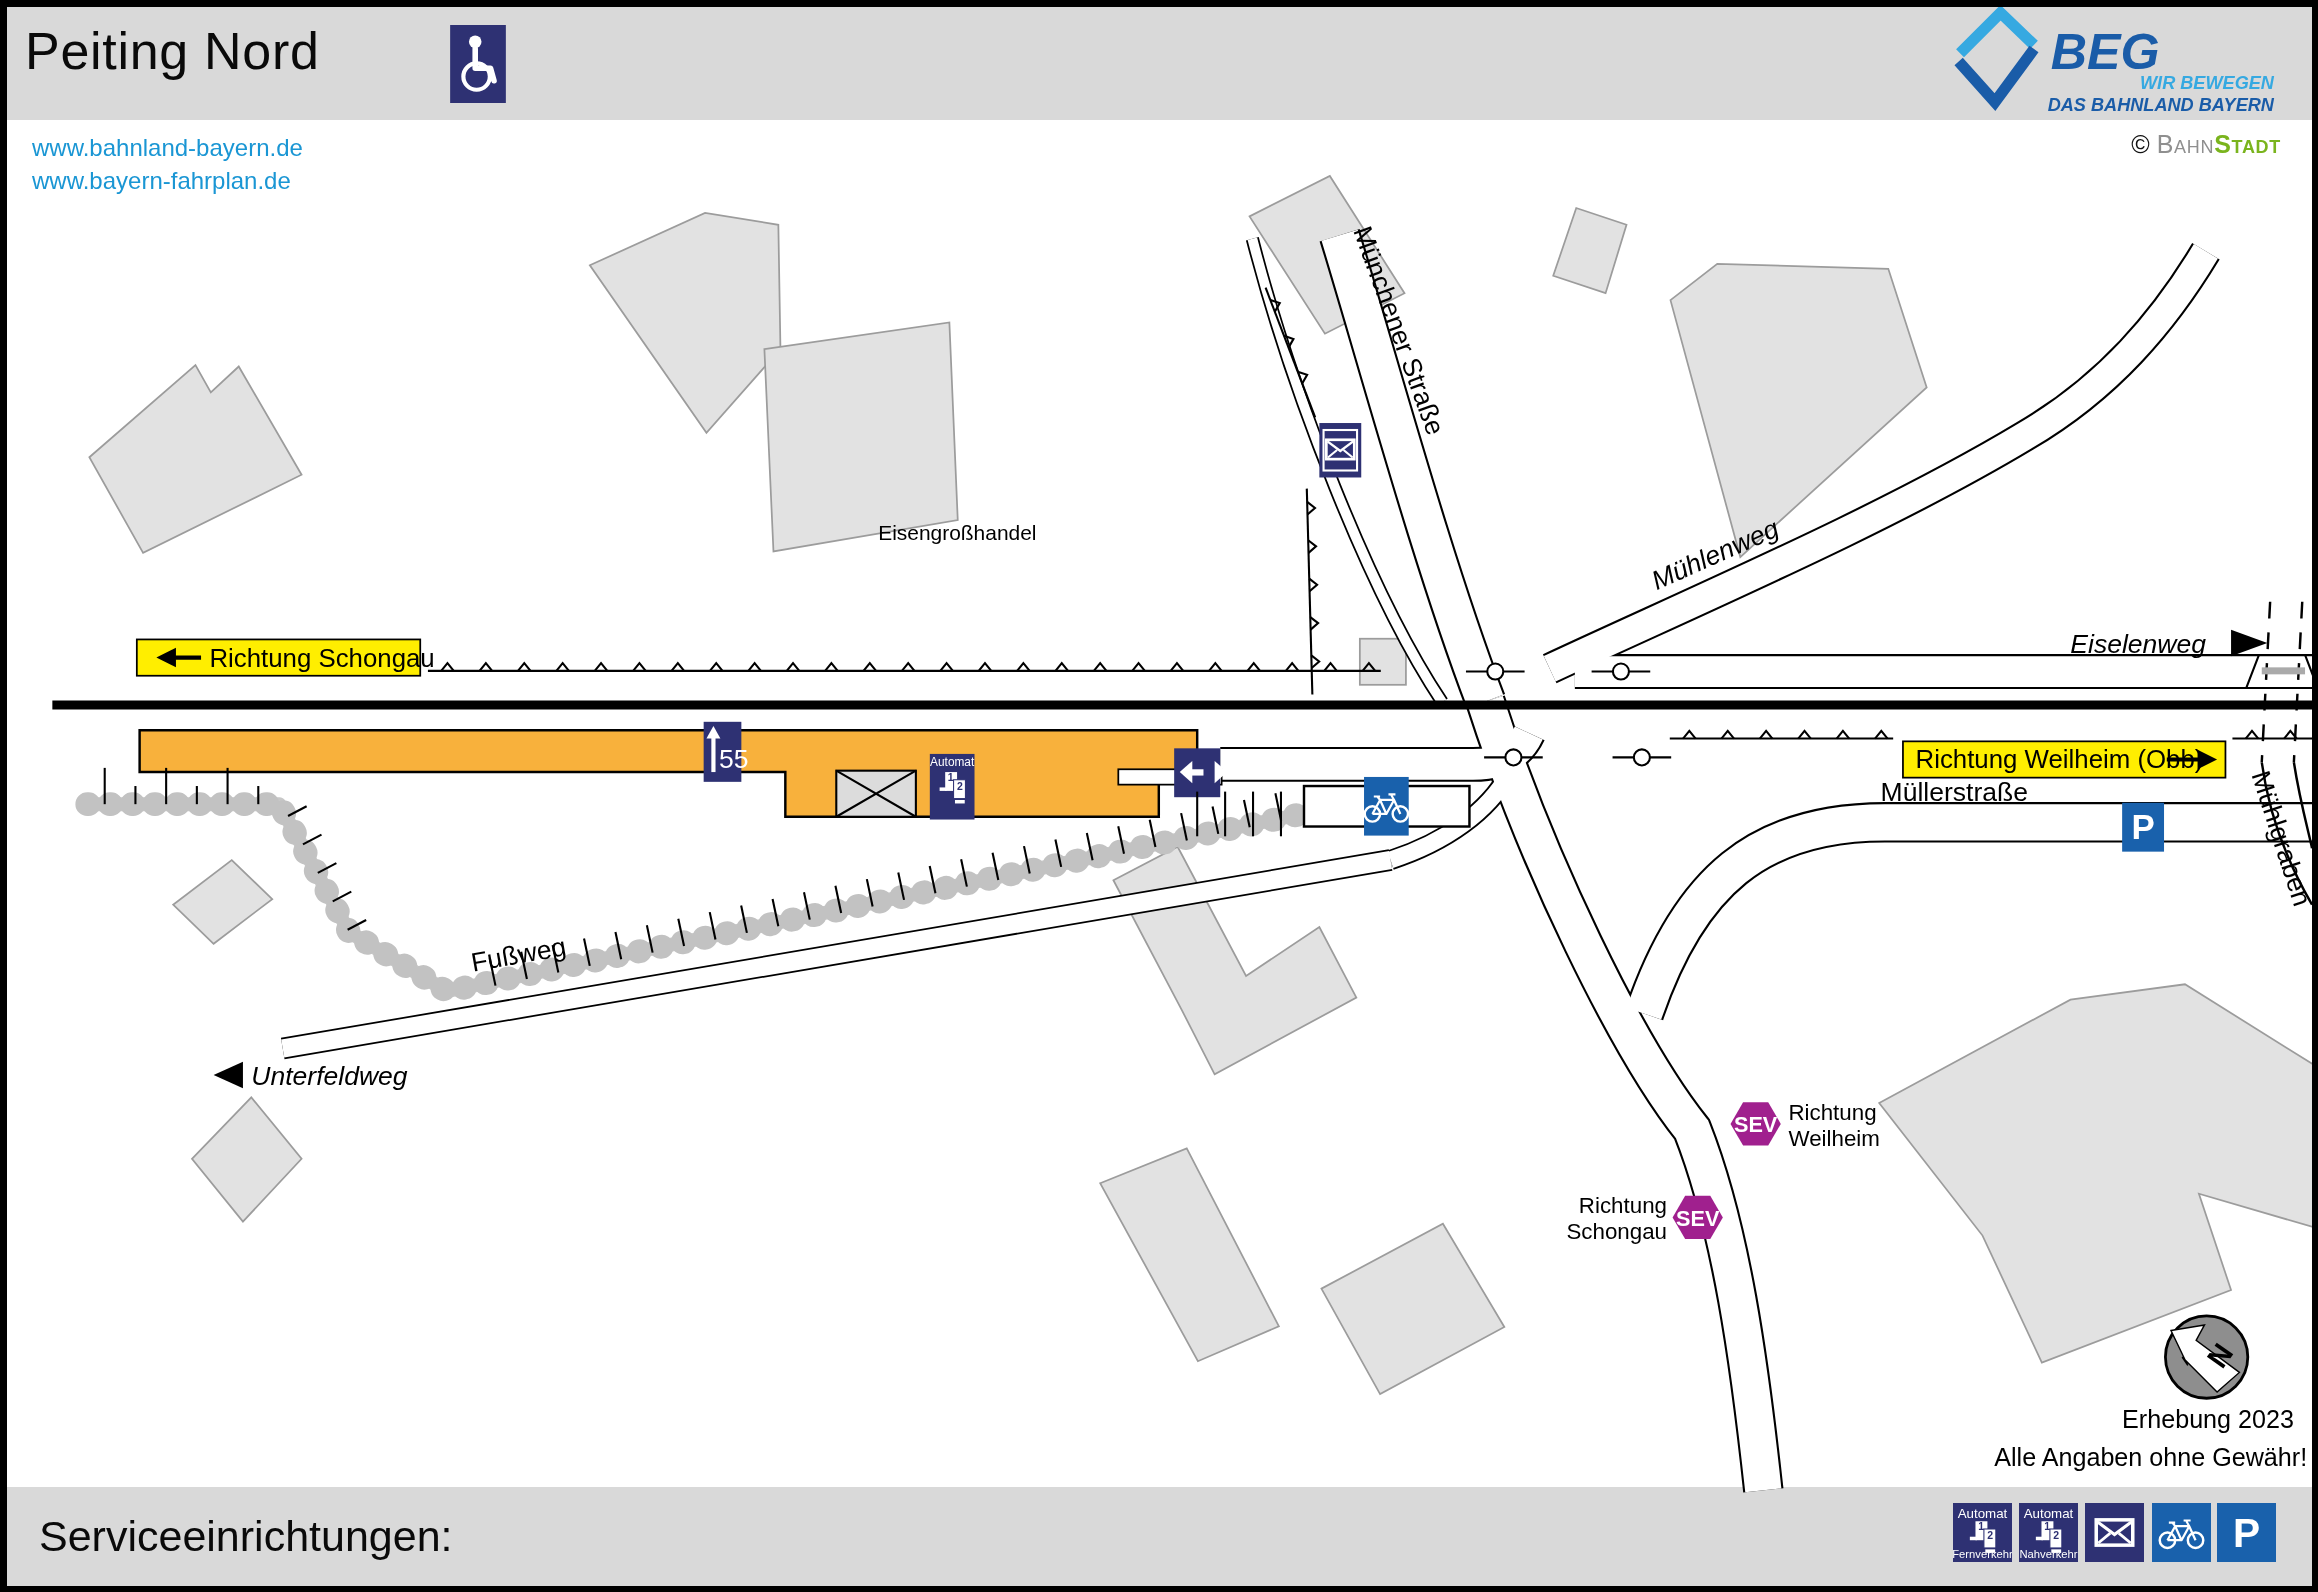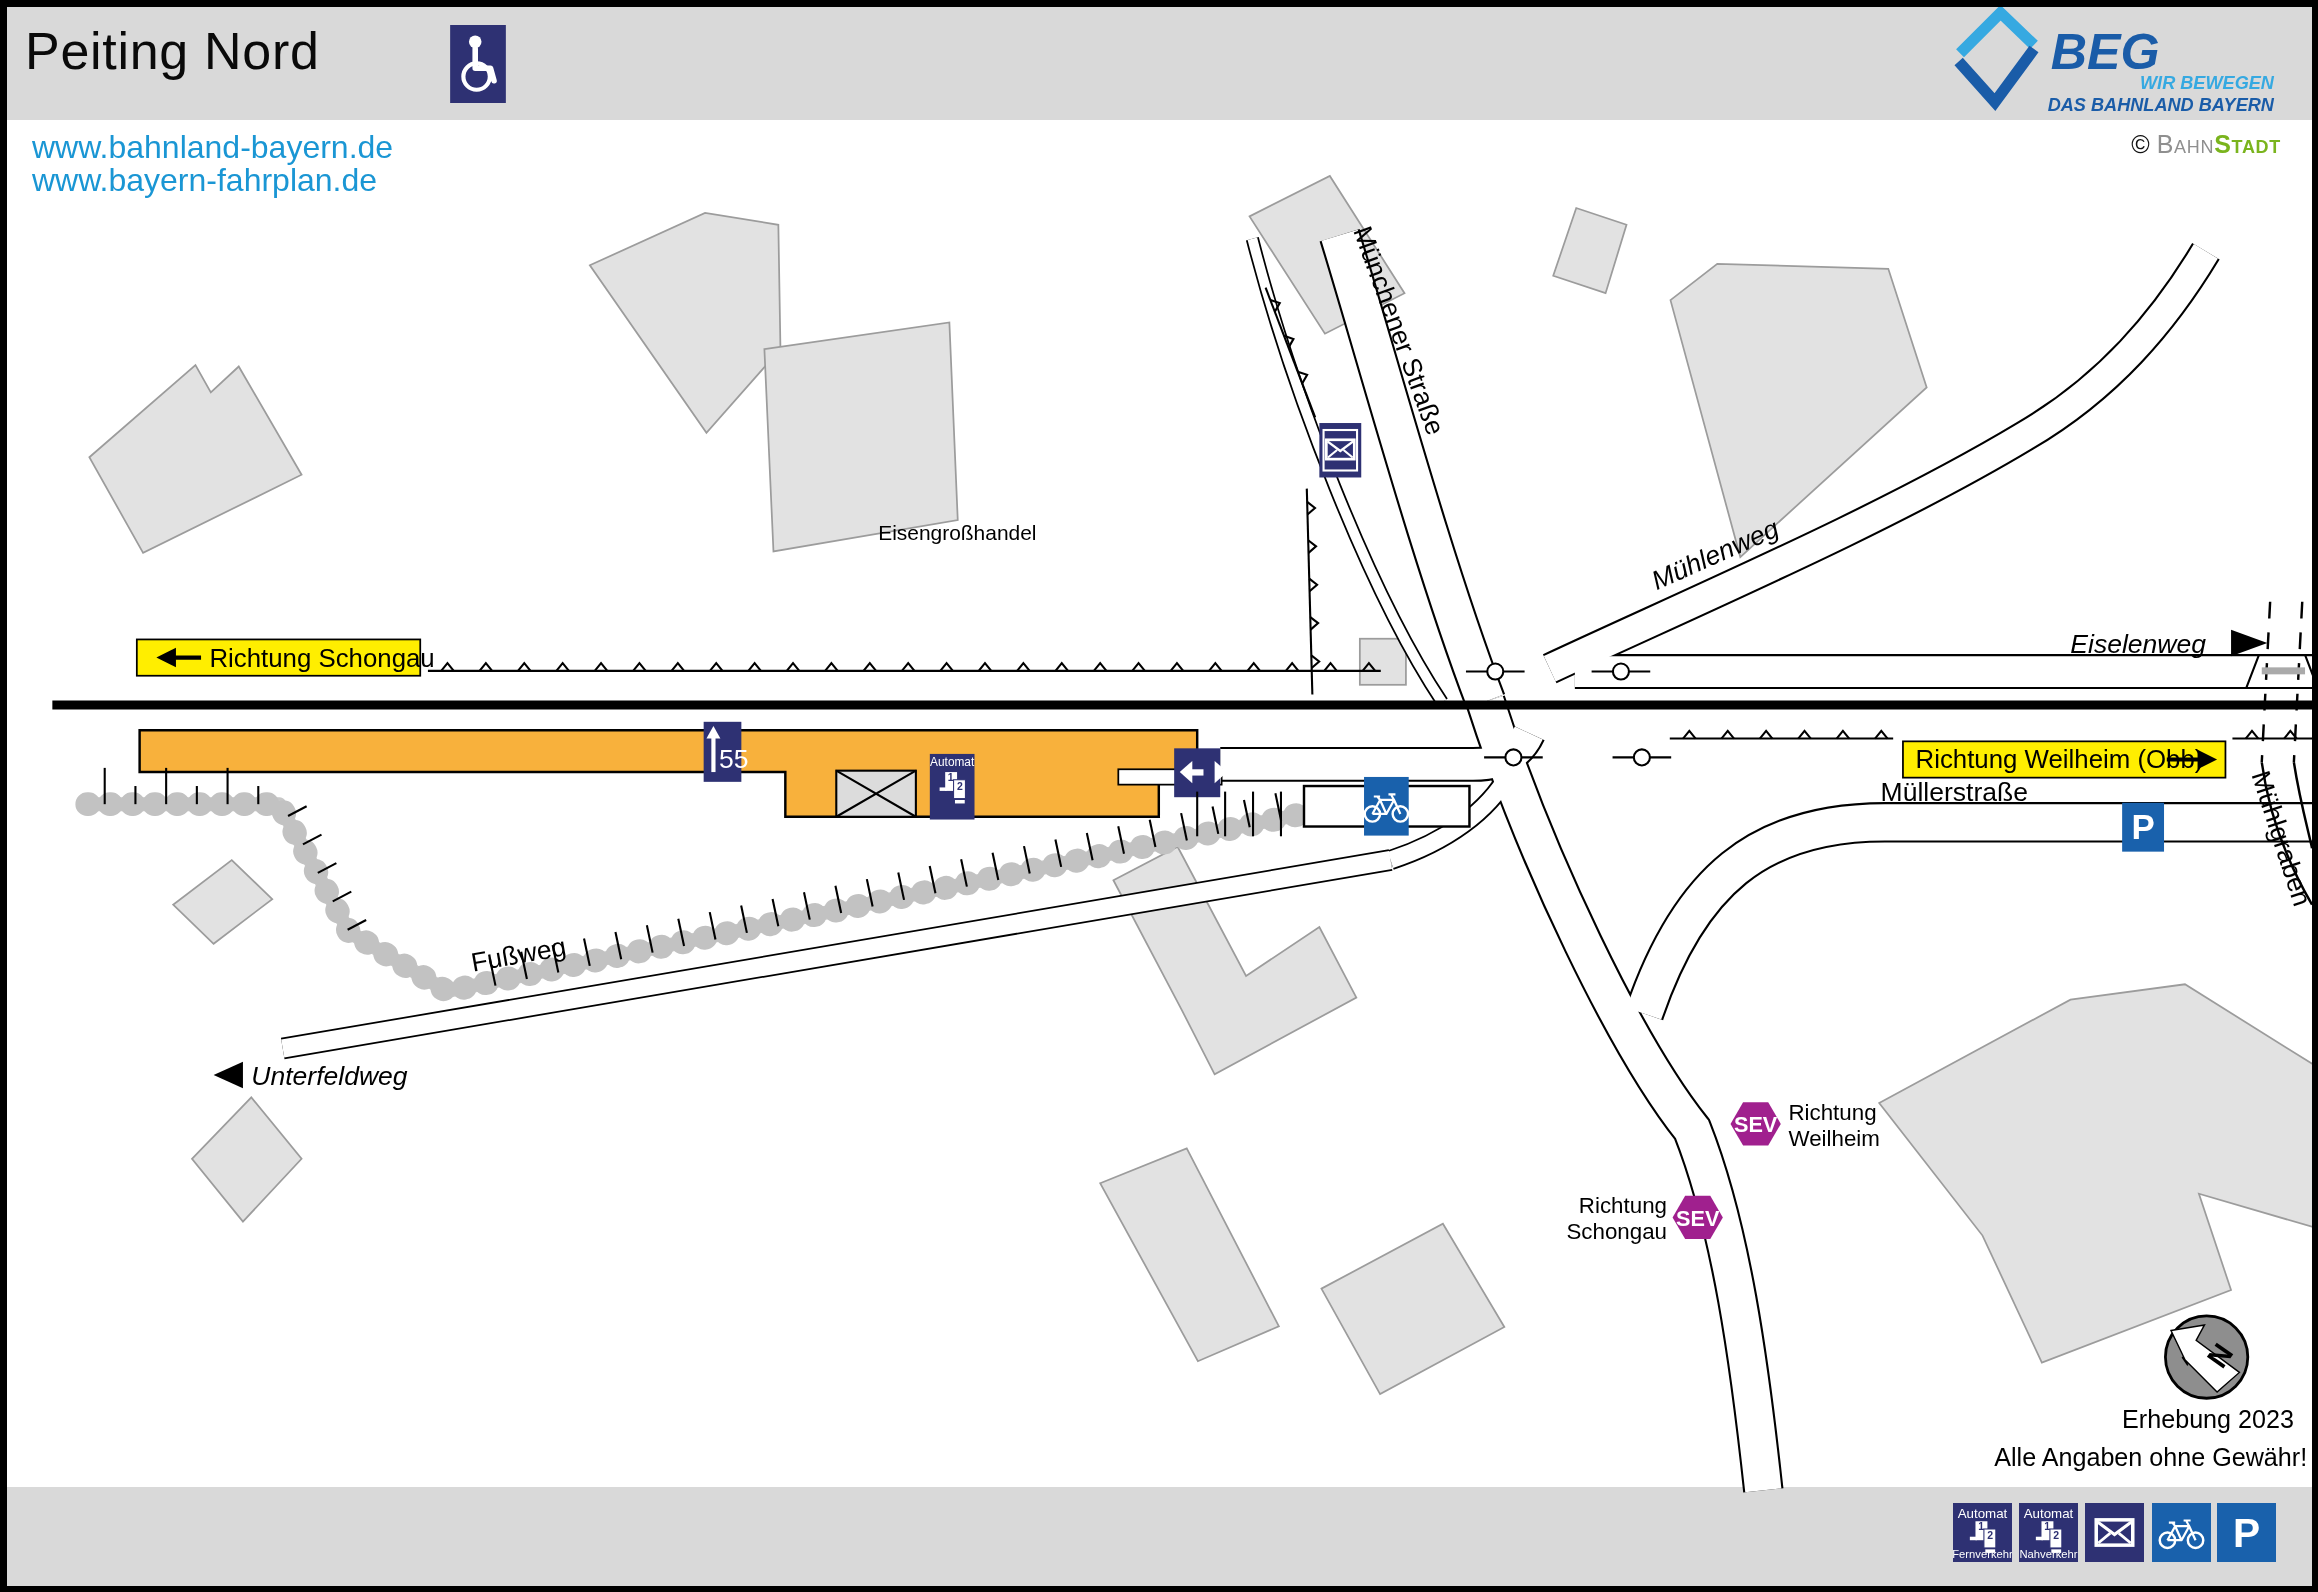--- a/index.html
+++ b/index.html
@@ -5,21 +5,21 @@
   html,body{margin:0;padding:0;background:#fff;}
   body{width:2319px;height:1593px;position:relative;font-family:"Liberation Sans",sans-serif;overflow:hidden;}
   .stage{position:absolute;inset:0;background:#fff;}
   .frame{position:absolute;inset:0;border:7px solid #000;pointer-events:none;z-index:50;}
   .band{position:absolute;left:7px;right:7px;background:#d9d9d9;}
   .band.header{top:7px;height:113px;}
   .band.footer{top:1487px;height:99px;}
   .page-title{position:absolute;left:25px;top:21px;font-size:52px;color:#0a0a0a;letter-spacing:0.7px;}
   .wheel-icon{position:absolute;left:450px;top:25px;width:56px;height:78px;}
   .beg-logo{position:absolute;right:38px;top:2.8px;width:335px;height:113px;}
-  .links{position:absolute;left:32px;top:131px;font-size:32px;line-height:33px;color:#1a96d4;}
+  .links{position:absolute;left:32px;top:131px;font-size:24px;line-height:33px;color:#1a96d4;}
   .credit{position:absolute;right:38px;top:130px;font-size:25px;color:#111;}
   .credit .bahn{color:#8f8f8f;font-variant:small-caps;letter-spacing:0.7px;}
   .credit .stadt{color:#7ab41d;font-variant:small-caps;font-weight:bold;letter-spacing:0.7px;}
   .map-svg{position:absolute;left:0;top:0;width:2319px;height:1593px;z-index:5;}
   .footer-heading{position:absolute;left:39px;top:1512px;font-size:43px;color:#0a0a0a;z-index:20;}
   .legend-icon{position:absolute;top:1503px;width:59px;height:59px;z-index:20;}
   svg text{font-family:"Liberation Sans",sans-serif;}
   .street-label{font-size:38px;fill:#000;}
   .italic{font-style:italic;}
   .poi-label{font-size:30px;fill:#000;}
@@ -333,20 +333,21 @@
     <g>
       <circle cx="3161" cy="1944" r="59" fill="#8e8e8e" stroke="#000" stroke-width="4"></circle>
       <polygon points="3110,1906 3158,1898 3146,1920 3208,1966 3176,1994 3126,1944 3134,1956" fill="#fff" stroke="#000" stroke-width="2"></polygon>
       <text transform="translate(3192,1950) rotate(-55)" font-size="42" font-weight="bold" fill="#000" text-anchor="middle">N</text>
     </g>
     <text class="note-label" x="3163" y="2045" text-anchor="middle">Erhebung 2023</text>
     <text class="note-label" x="3305" y="2100" text-anchor="end">Alle Angaben ohne Gewähr!</text>
   </svg>
 
   <div class="band footer"></div>
+  <div class="footer-heading">Serviceeinrichtungen:</div>
 
   <svg class="legend-icon" style="left:1953px" viewBox="0 0 84 84">
     <rect width="84" height="84" class="navy"></rect>
     <text x="42" y="22" font-size="19" fill="#fff" text-anchor="middle">Automat</text>
     <use href="#ticket-glyph" transform="translate(24,26)"></use>
     <text x="42" y="79" font-size="16" fill="#fff" text-anchor="middle">Fernverkehr</text>
   </svg>
   <svg class="legend-icon" style="left:2019px" viewBox="0 0 84 84">
     <rect width="84" height="84" class="navy"></rect>
     <text x="42" y="22" font-size="19" fill="#fff" text-anchor="middle">Automat</text>

